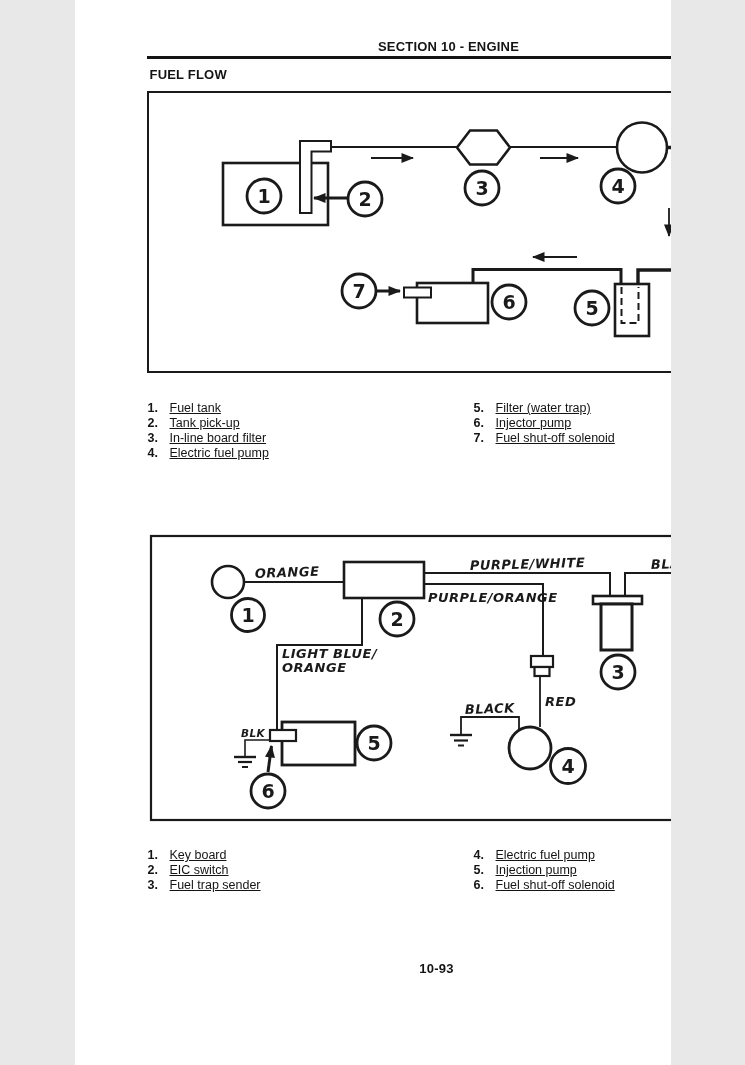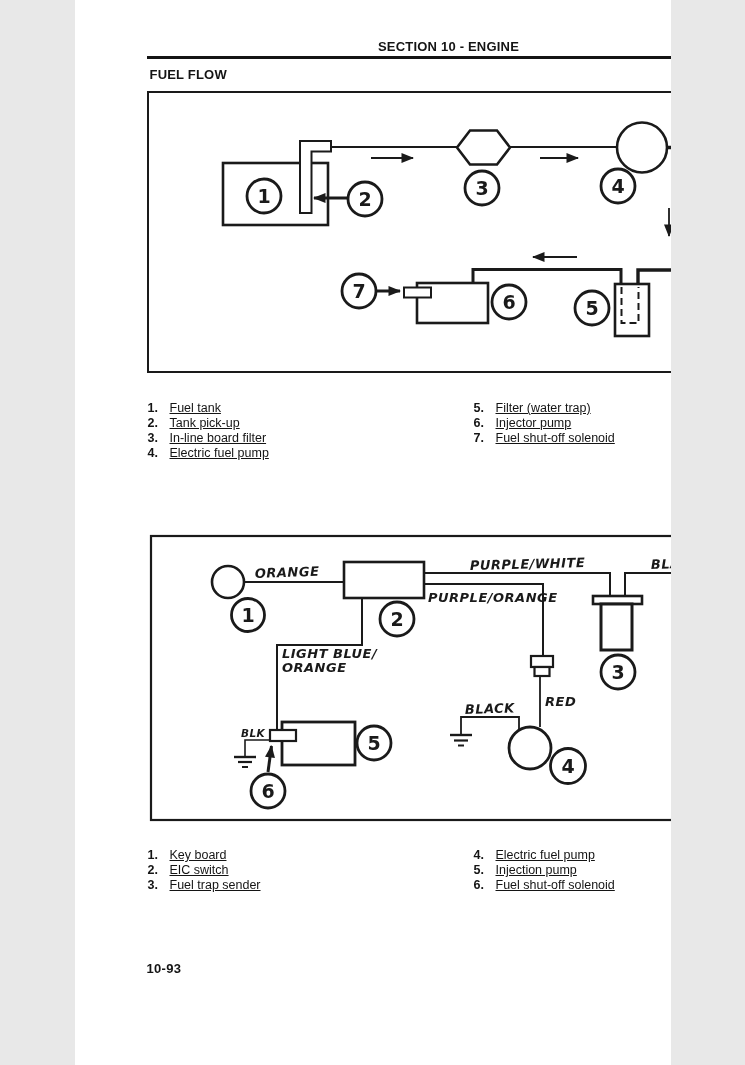--- a/index.html
+++ b/index.html
@@ -21,21 +21,21 @@
   .fig-151{top:879px;left:629px;}
   .legend{position:absolute;font-size:12.5px;line-height:15px;}
   .lg1L{top:401px;left:73px;}
   .lg1R{top:401px;left:399px;}
   .lg2L{top:848px;left:73px;}
   .lg2R{top:848px;left:399px;}
   .lrow{display:flex;}
   .lnum{font-weight:bold;width:22px;flex:0 0 22px;}
   .llbl{white-space:nowrap;text-decoration:underline;}
   .footer{
-    position:absolute;top:961px;left:72px;width:580px;
+    position:absolute;top:961px;left:72px;width:580px;text-align:center;
     font-size:13px;font-weight:bold;letter-spacing:.3px;
   }
   svg{position:absolute;}
   .d1{top:91px;left:72px;}
   .d2{top:534px;left:74px;}
   .ln{stroke:#1a1a1a;fill:none;}
   .shape{stroke:#1a1a1a;fill:#ffffff;}
   .cnum{font:700 19px "DejaVu Sans",sans-serif;fill:#1a1a1a;}
   .wl{font:700 13px "DejaVu Sans",sans-serif;font-style:italic;fill:#1a1a1a;letter-spacing:.5px;}
   .wls{font:700 10.5px "DejaVu Sans",sans-serif;font-style:italic;fill:#1a1a1a;letter-spacing:.4px;}

